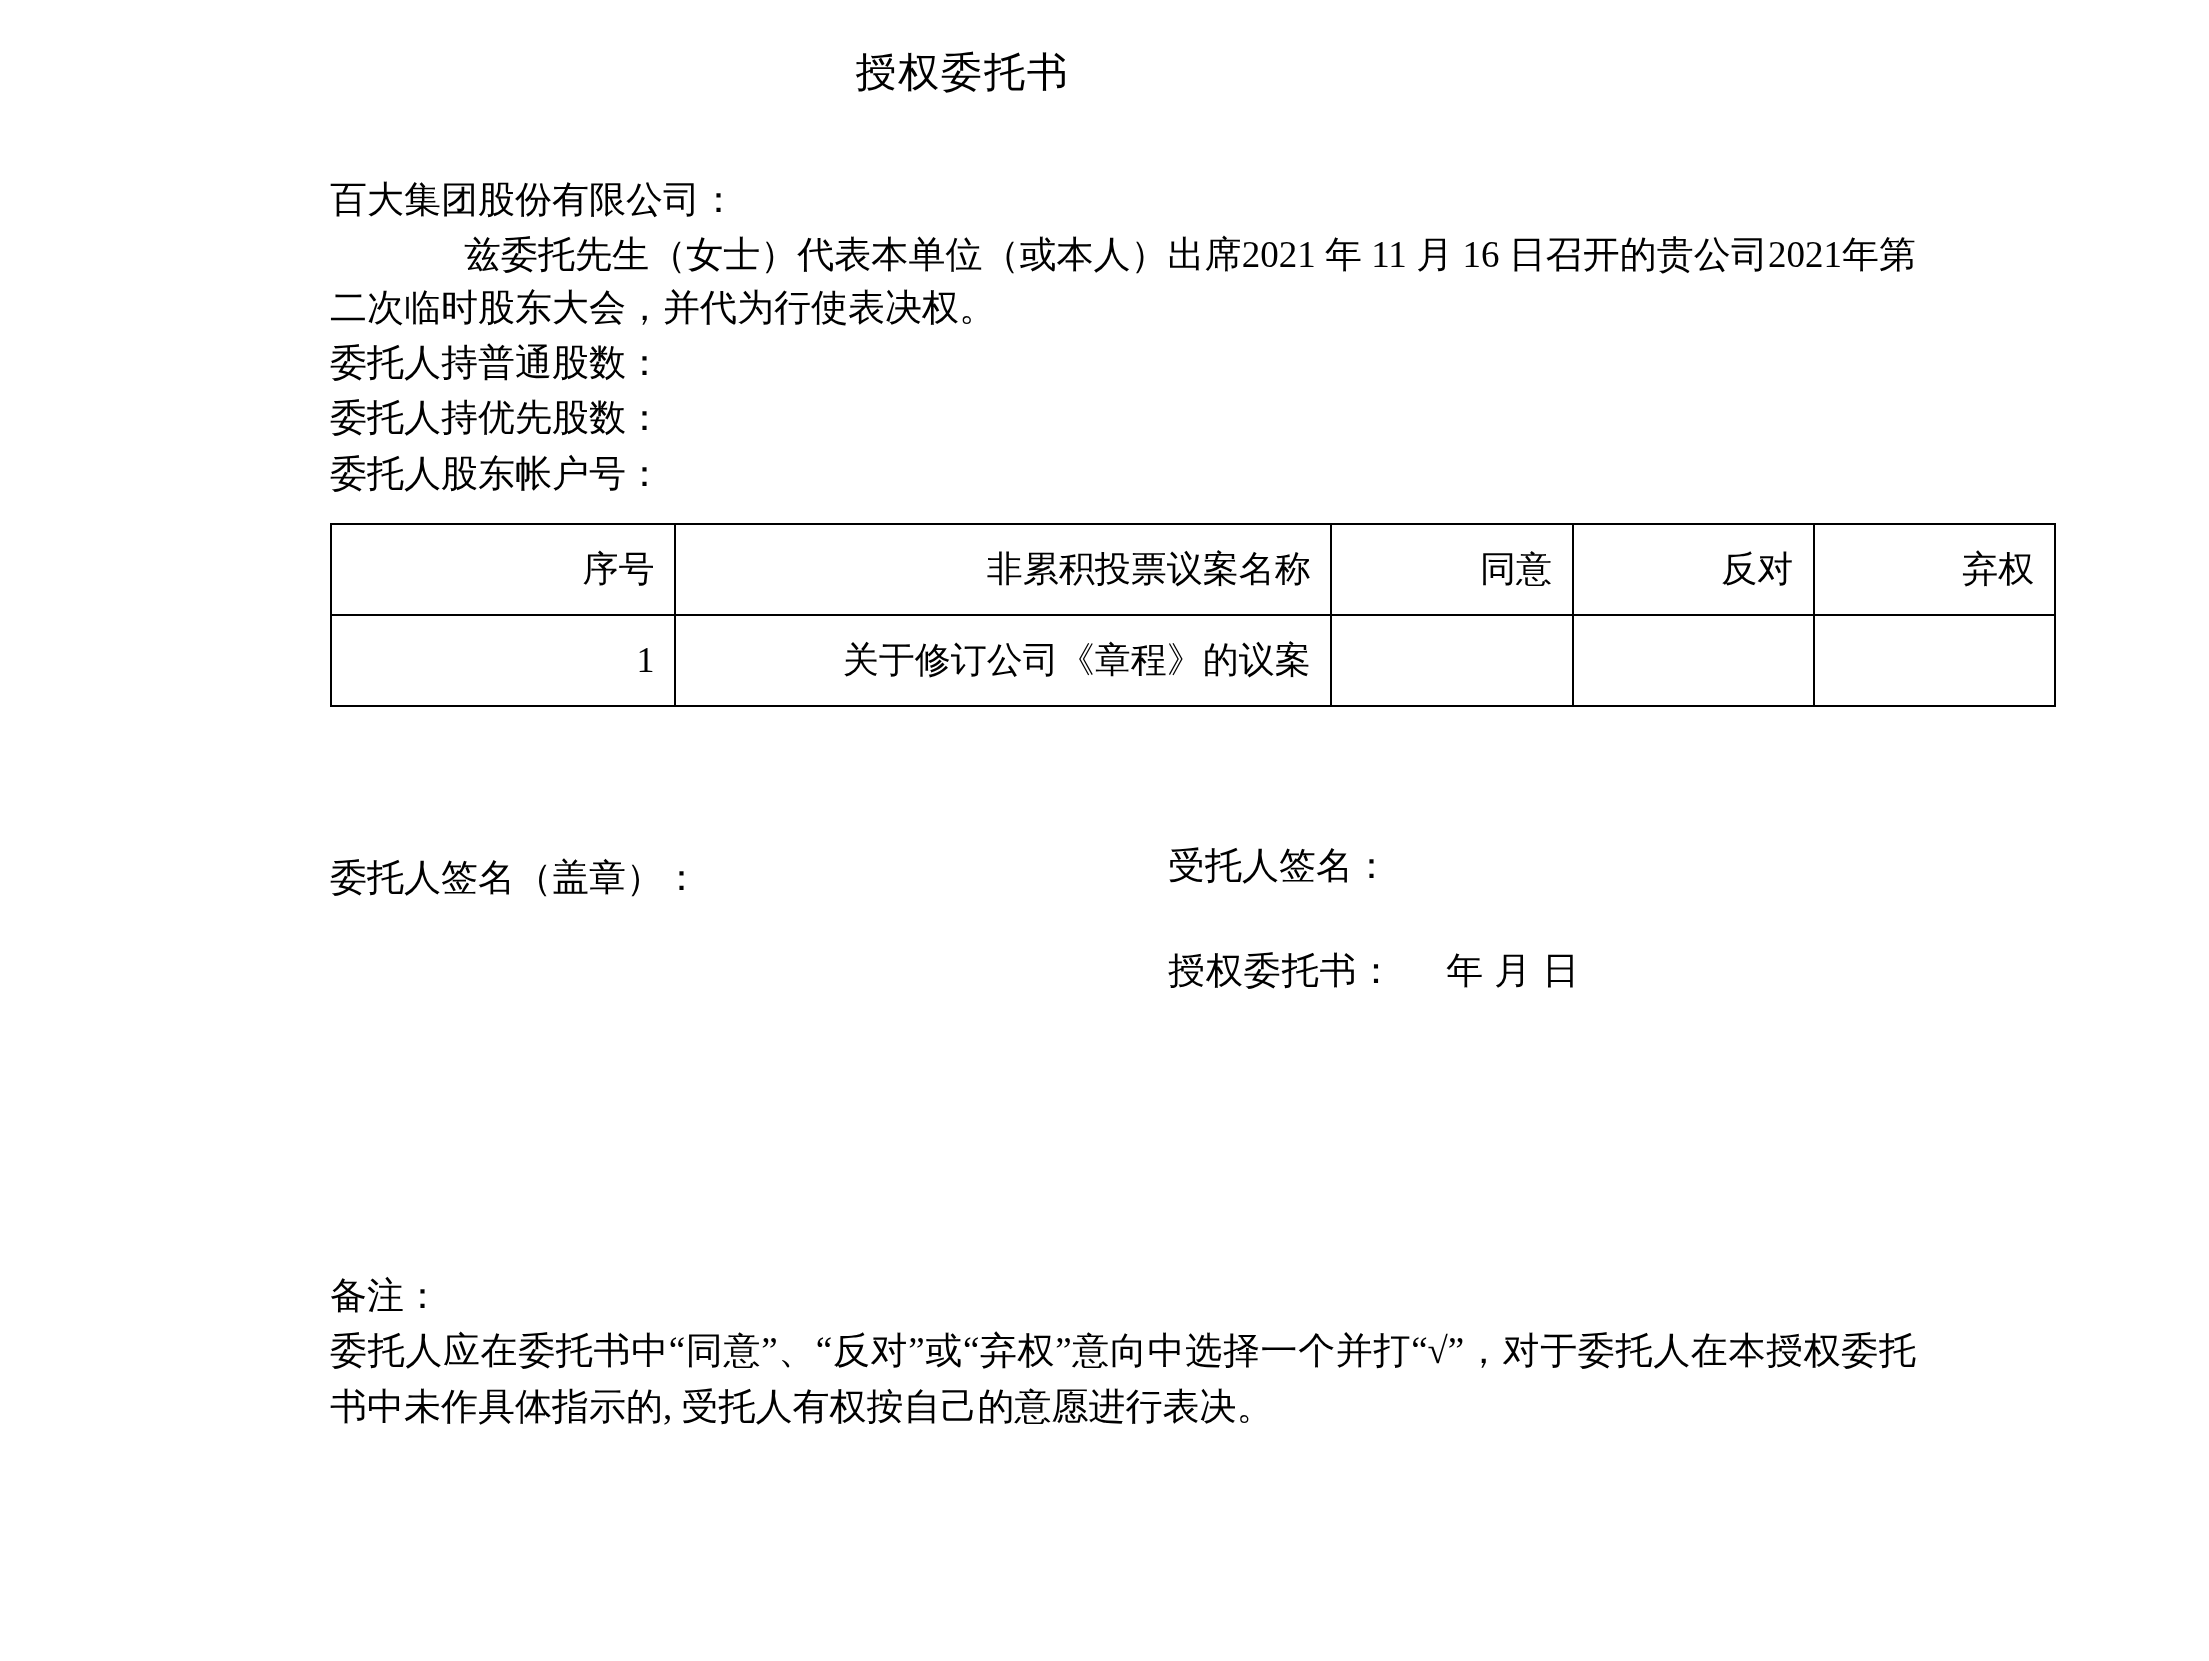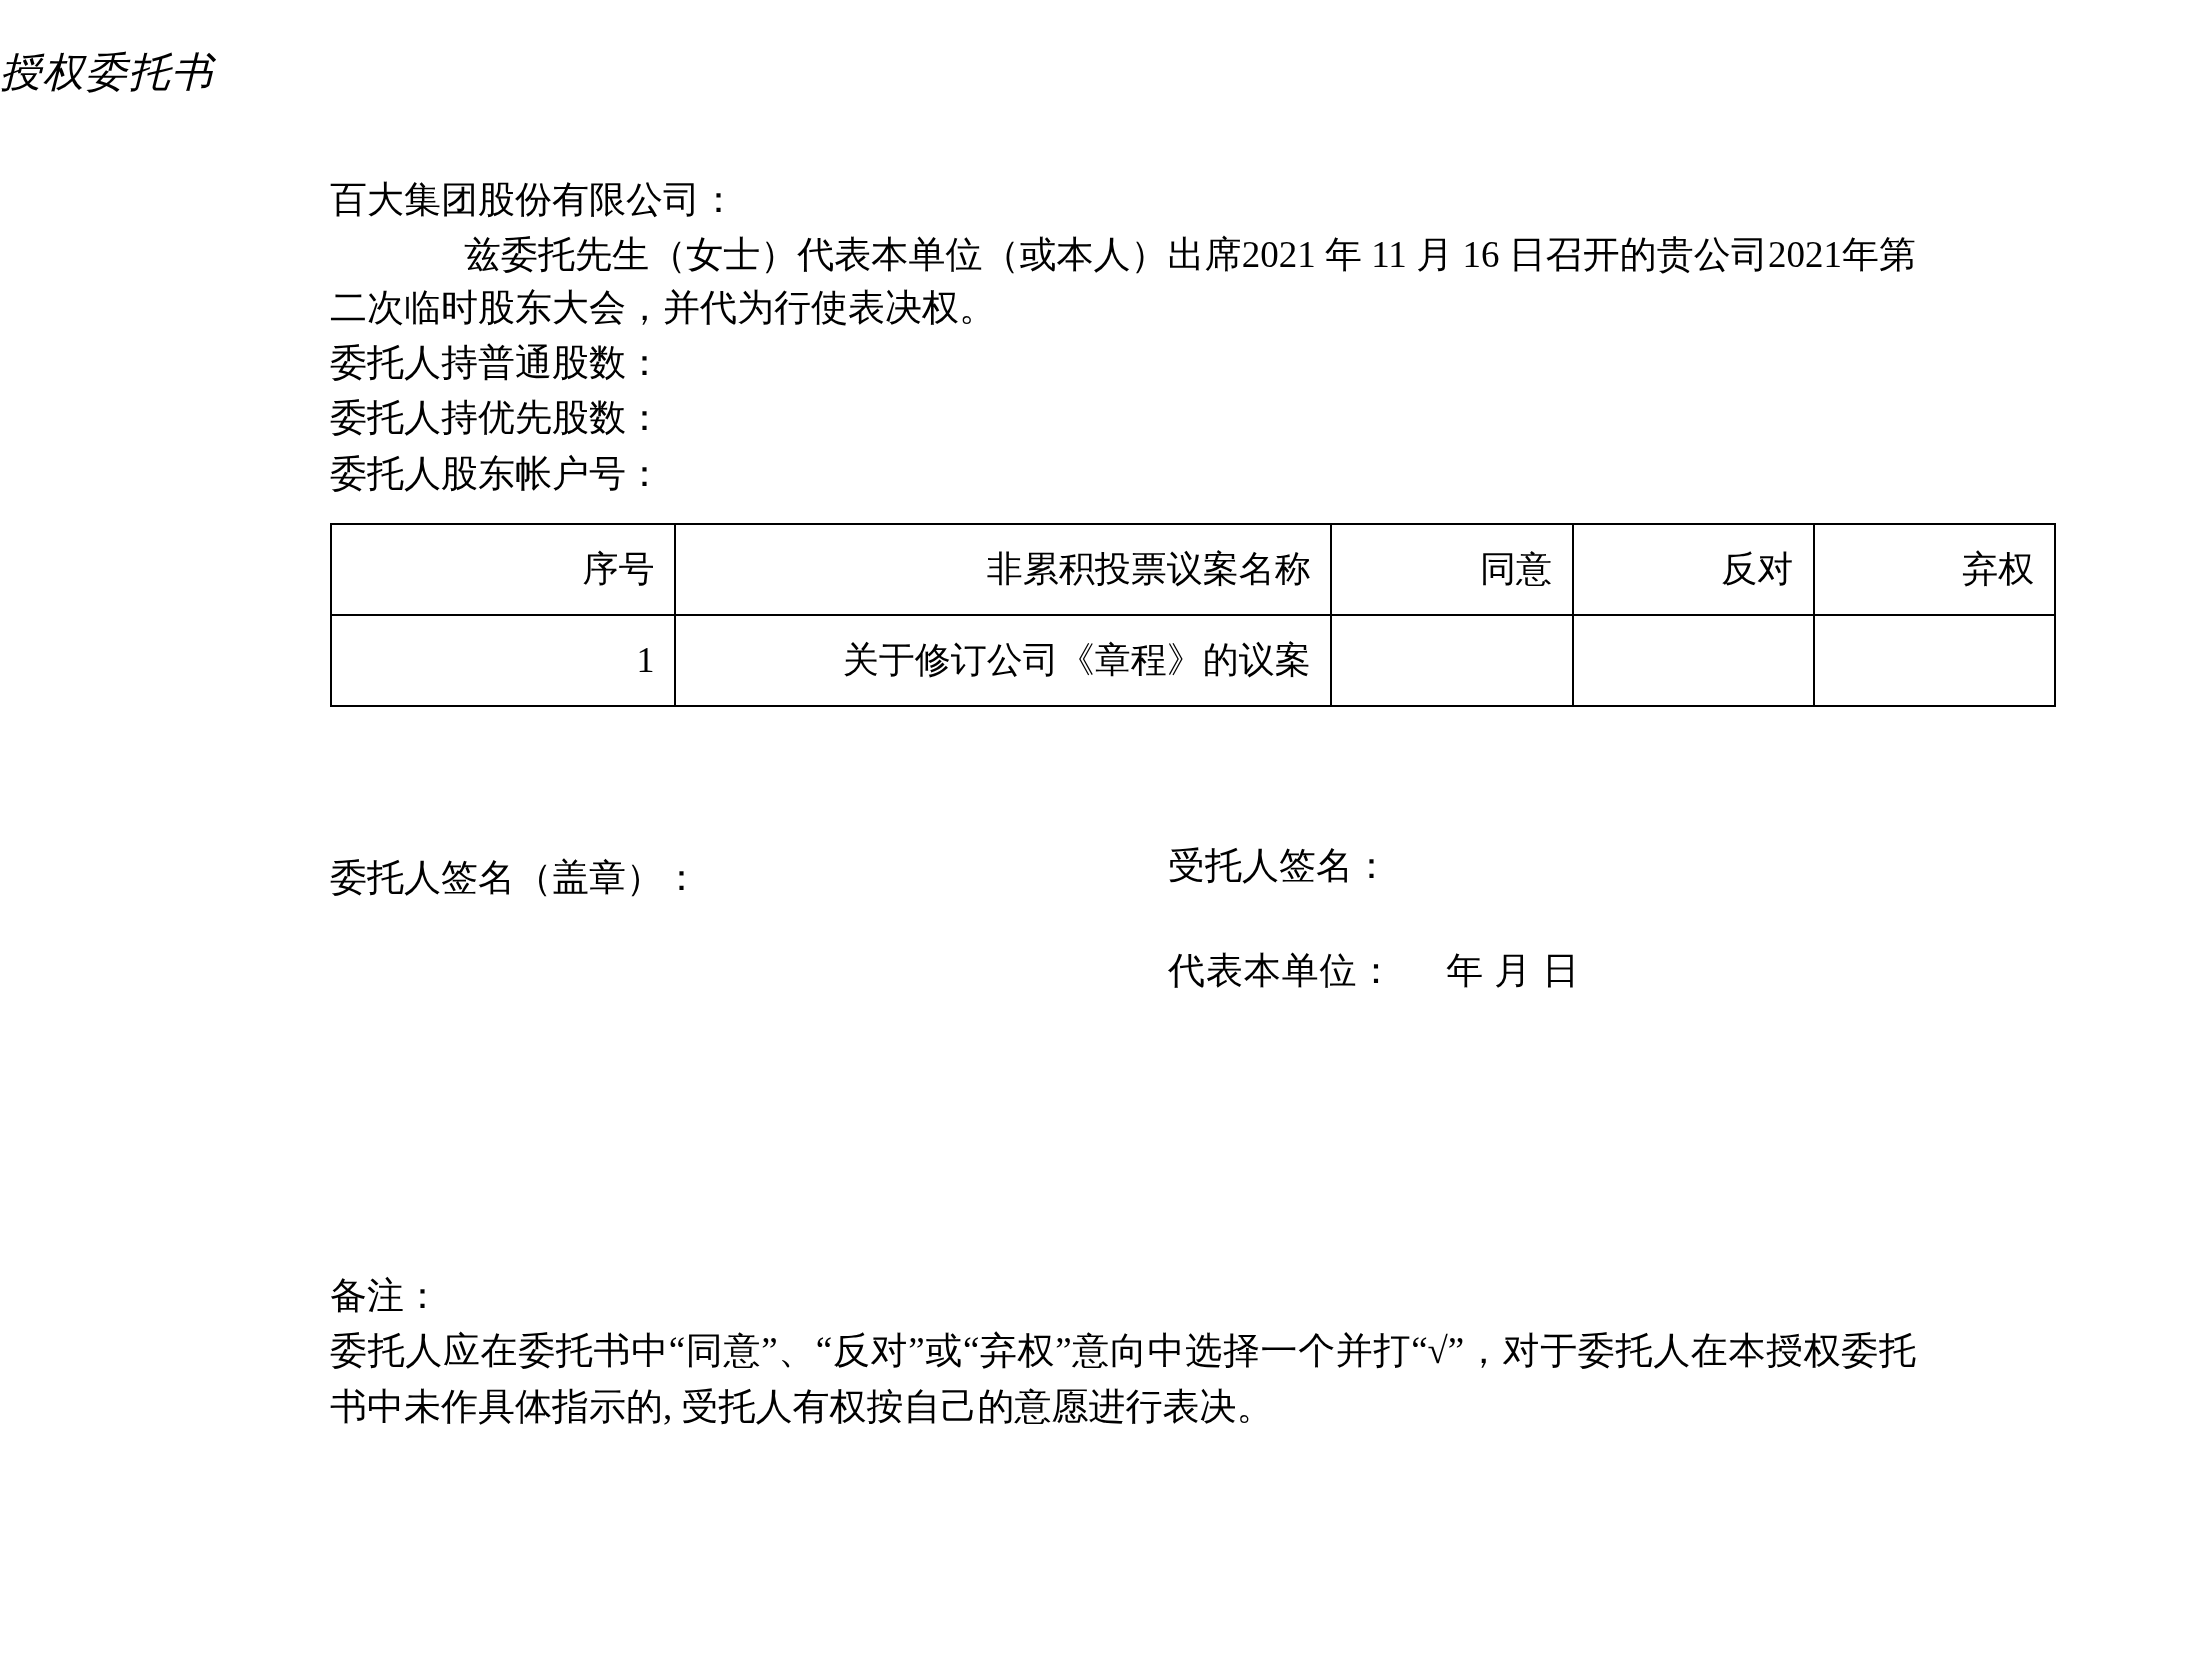--- a/index.html
+++ b/index.html
@@ -16,27 +16,26 @@
     overflow: hidden;
   }
   .page {
     position: relative;
     width: 2210px;
     height: 1661px;
     box-sizing: border-box;
     padding: 0;
   }
   .doc-title {
-    text-align: left;
+    text-align: center;
     font-size: 41px;
     letter-spacing: 1.8px;
     margin: 45px 0 0 0;
     padding-right: 285px;
     font-weight: normal;
-    font-style: italic;
   }
   .body-block {
     margin-top: 72px;
     padding-left: 330px;
     padding-right: 294px;
   }
   .para {
     font-size: 37px;
     line-height: 1.45;
     text-align: justify;
@@ -157,21 +156,21 @@
         </tr>
       </tbody>
     </table>
 
     <div class="sig-block">
       <div class="sig-row">
         <span class="sig-left">委托人签名（盖章）：</span>
         <span class="sig-right">受托人签名：</span>
       </div>
       <div class="date-row">
-        <span class="date-right"><span>代表本单位：</span>&nbsp;&nbsp;&nbsp;&nbsp;&nbsp;<span>年 月 日</span></span>
+        <span class="date-right"><span>授权委托书：</span>&nbsp;&nbsp;&nbsp;&nbsp;&nbsp;<span>年 月 日</span></span>
       </div>
     </div>
 
     <div class="notes-block">
       <p class="note-title">备注：</p>
       <p class="note-body">委托人应在委托书中“同意”、“反对”或“弃权”意向中选择一个并打“√”，对于委托人在本授权委托书中未作具体指示的, 受托人有权按自己的意愿进行表决。</p>
     </div>
 
   </div>
 </div>

